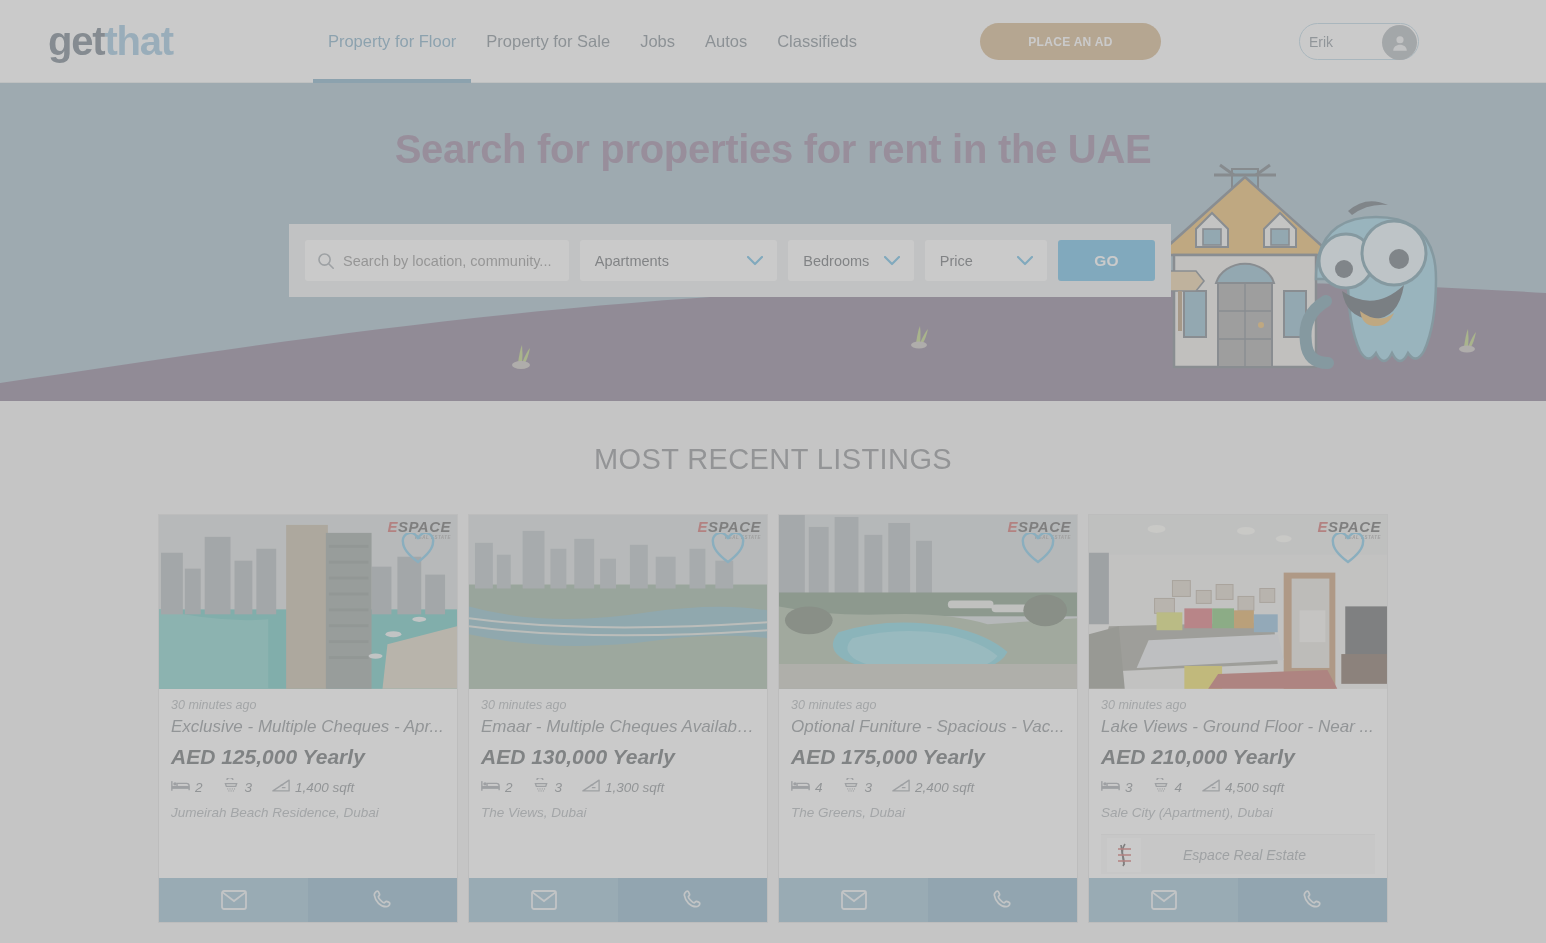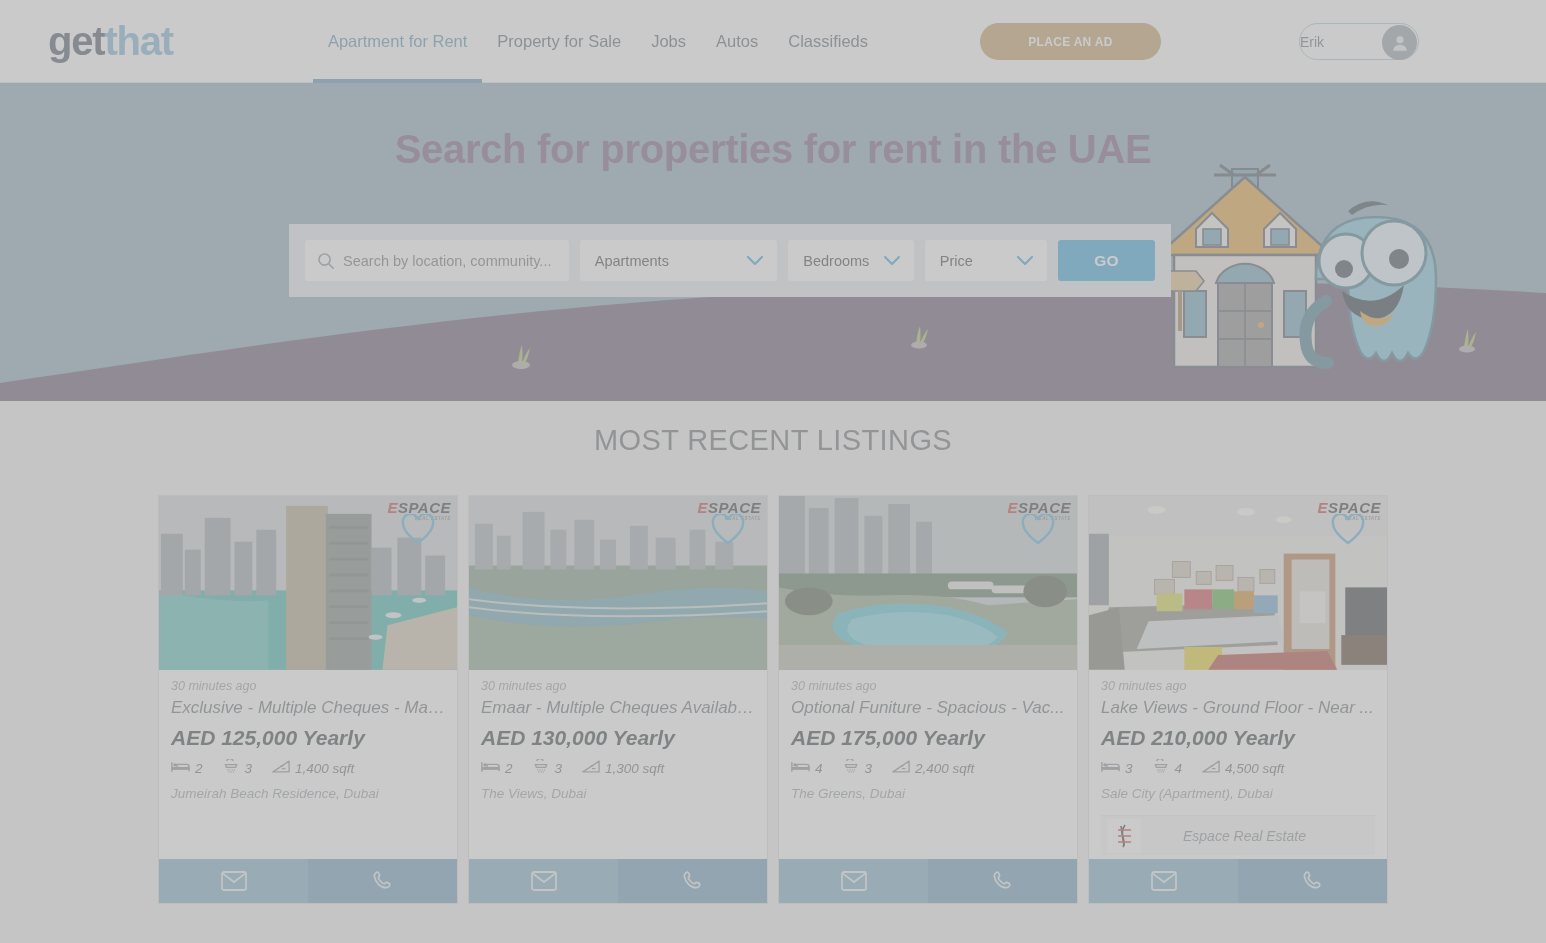--- a/index.html
+++ b/index.html
@@ -41,21 +41,21 @@
     position: absolute; left: 980px; top: 23px; width: 181px; height: 37px;
     background: #c8a06b; color: #fff; border: none; border-radius: 19px;
     font-size: 12px; font-weight: 700; letter-spacing: .3px; cursor: pointer;
     font-family: "Liberation Sans", sans-serif;
   }
   .user-chip {
     position: absolute; left: 1299px; top: 23px; width: 120px; height: 37px;
     border: 1px solid #a9cbdd; border-radius: 19px; background: #fff;
     display: flex; align-items: center; cursor: pointer;
   }
-  .user-chip .uname { font-size: 14px; color: #6b7780; margin-left: 0; }
+  .user-chip .uname { font-size: 14px; color: #6b7780; margin-left: 9px; }
   .user-chip .avatar {
     position: absolute; right: 1px; top: 1px; width: 35px; height: 35px; border-radius: 50%;
     background: #9aa2a8; display:flex; align-items:center; justify-content:center;
   }
 
   
   .hero {
     position: relative; height: 318px; width: 100%;
     background: #8babbc; overflow: hidden;
   }
@@ -91,21 +91,21 @@
   .select-box .chev { position: absolute; right: 14px; top: 50%; transform: translateY(-50%); display:flex; }
   .go-btn {
     width: 98px; height: 41px; margin-left: 11px; background: #40a9dd; color: #fff; border: none;
     border-radius: 3px; font-size: 15.5px; font-weight: 700; cursor: pointer; letter-spacing:.4px;
     font-family: "Liberation Sans", sans-serif;
   }
 
   
   .listings { position: relative; background: #f2f2f2; height: 542px; }
   .section-title {
-    text-align: center; padding-top: 23px; font-size: 29px; color: #6e7276;
+    text-align: center; padding-top: 42px; font-size: 29px; color: #6e7276;
     letter-spacing: .4px; font-weight: 400;
   }
   .cards { display: flex; justify-content: center; gap: 10px; margin-top: 38px; font-style: italic; }
   .card { width: 300px; background: #fff; border: 1px solid #dcdcdc; display: flex; flex-direction: column; }
   .card-img { position: relative; height: 175px; overflow: hidden; }
   .card-img .photo { position: absolute; inset: 0; }
   .watermark {
     position: absolute; right: 6px; top: 4px; width: 78px; text-align: right;
     font-size: 15px; font-weight: 700; color: #3c3c3c; letter-spacing: .5px; line-height: 1;
   }
@@ -140,21 +140,21 @@
 
 <div id="page">
 
   <div class="header">
     <div class="logo">
       <span class="get">get</span><span class="that">that</span>
     </div>
 
     <div class="nav">
       <div class="nav-item active">
-        <span>Apartment for Rent</span>
+        <span>Property for Floor</span>
       </div>
       <div class="nav-item">
         <span>Property for Sale</span>
       </div>
       <div class="nav-item">
         <span>Jobs</span>
       </div>
       <div class="nav-item">
         <span>Autos</span>
       </div>
@@ -327,21 +327,21 @@
             <span class="sub">REAL ESTATE</span>
           </div>
           <span class="heart">
             <svg width="34" height="31" viewBox="0 0 34 31">
                 <path d="M17 29 C5 20 2 13 2 9.2 A7.2 7.2 0 0 1 17 6 A7.2 7.2 0 0 1 32 9.2 C32 13 29 20 17 29 Z" fill="none" stroke="#57b6e0" stroke-width="2.4"></path>
               </svg>
           </span>
         </div>
         <div class="card-body">
           <div class="time-ago">30 minutes ago</div>
-          <div class="card-title">Exclusive - Multiple Cheques - Mar...</div>
+          <div class="card-title">Exclusive - Multiple Cheques - Apr...</div>
           <div class="card-price">AED 125,000 Yearly</div>
           <div class="specs">
             <span class="spec">
               <span><svg width="19" height="13" viewBox="0 0 22 15">
                     <path d="M1 13V3" stroke="#8b9298" stroke-width="1.6" stroke-linecap="round"></path>
                     <path d="M21 13V8a3 3 0 0 0-3-3H7v3" stroke="#8b9298" stroke-width="1.6" fill="none"></path>
                     <rect x="1" y="8" width="20" height="3.4" fill="#8b9298"></rect>
                     <circle cx="4.6" cy="5.6" r="2" fill="#8b9298"></circle>
                   </svg></span>
               <span>2</span>

